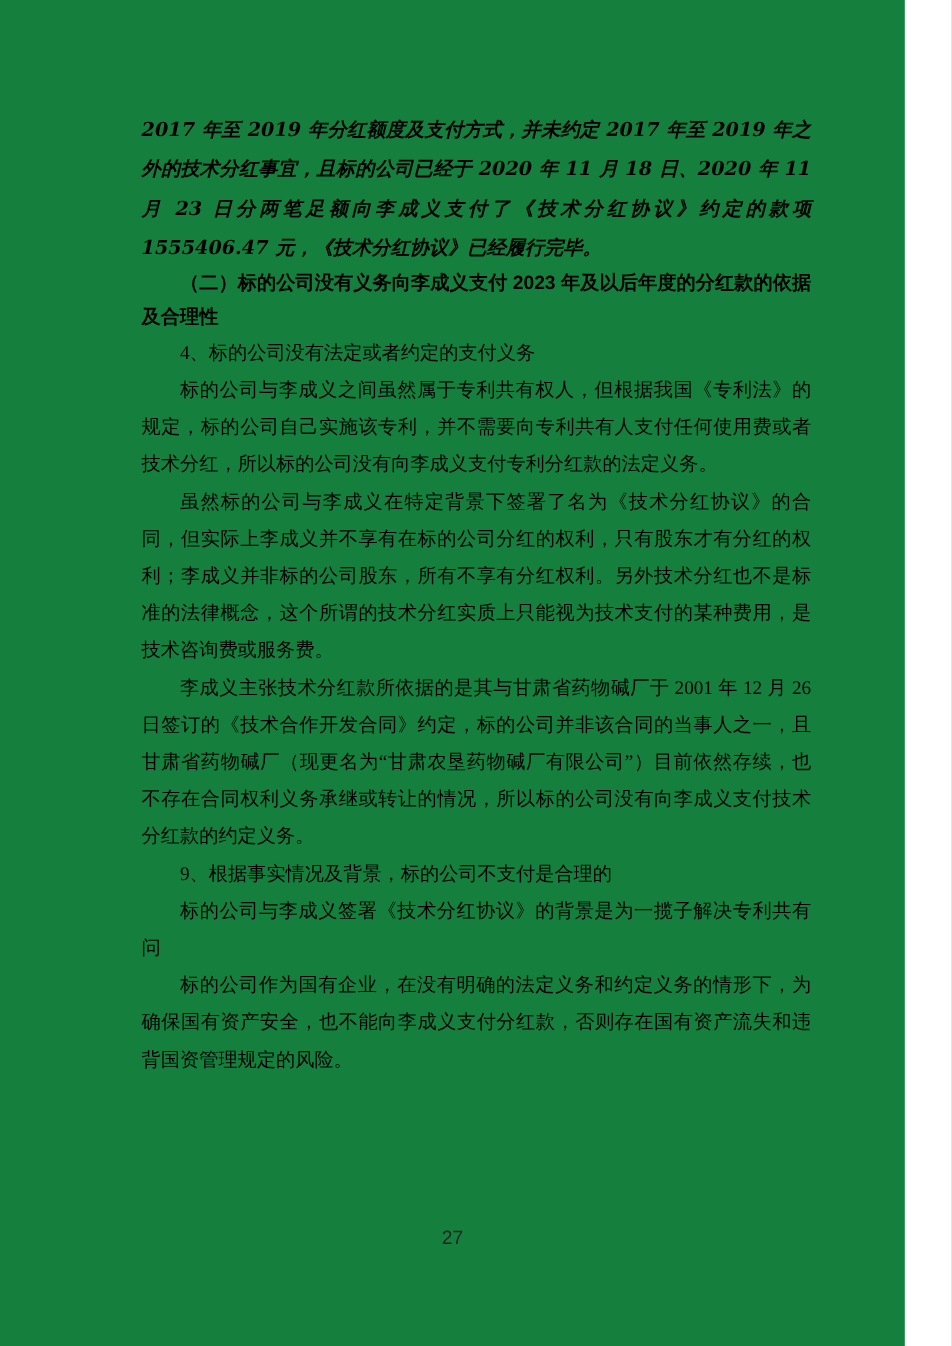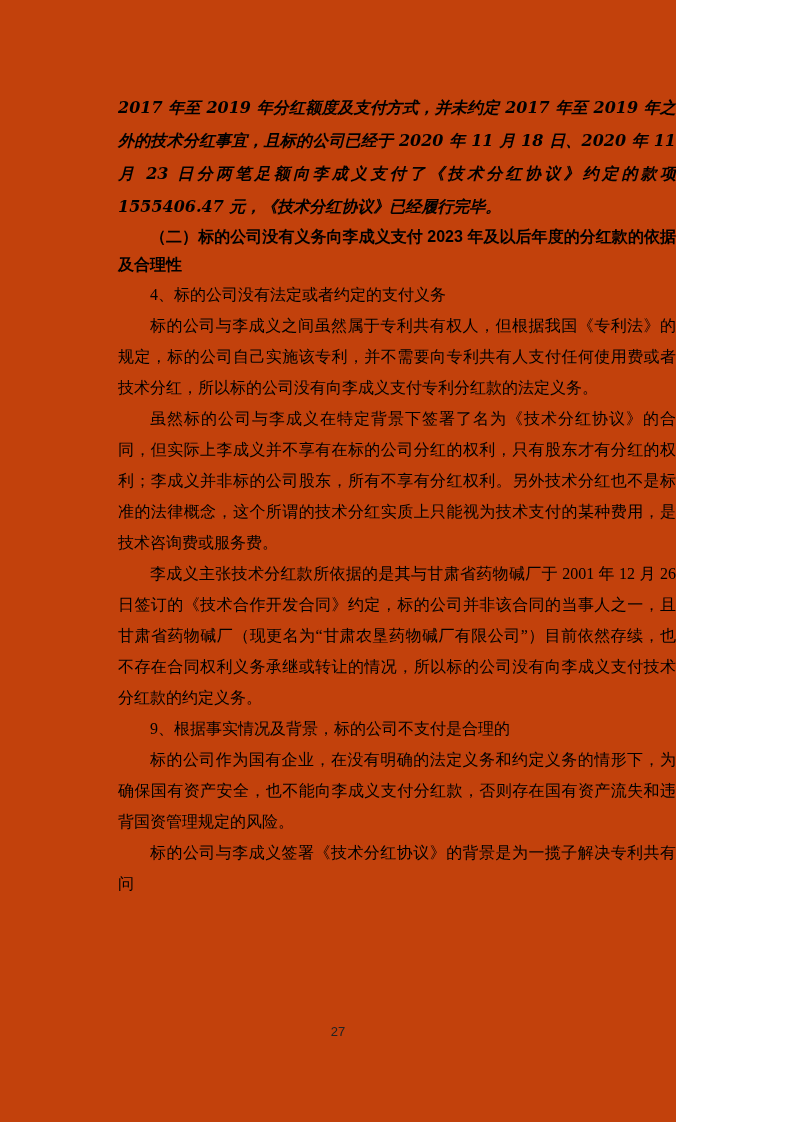--- a/index.html
+++ b/index.html
@@ -2,23 +2,23 @@
 <html><head>
 <meta charset="utf-8">
 <style>
   html, body {
     margin: 0;
     padding: 0;
     background: #ffffff;
   }
   .page {
     position: relative;
-    width: 676px;
+    width: 754px;
     height: 1122px;
-    background: #c2410c;
+    background: #15803d;
     color: #000000;
     font-family: "Liberation Serif", "DejaVu Serif", serif;
     overflow: hidden;
   }
   .content {
     position: absolute;
     left: 118px;
     top: 91px;
     width: 558px;
   }
@@ -53,21 +53,21 @@
   .mt-2  { margin-top: 2px; }
   .mt-12 { margin-top: 12px; }
 
   .page-number {
     position: absolute;
     top: 1024px;
     left: 0;
     width: 100%;
     text-align: center;
     font-family: "Liberation Sans", "DejaVu Sans", sans-serif;
-    font-size: 13px;
+    font-size: 16px;
     color: #222222;
   }
 </style>
 </head>
 <body>
 
 <div class="page">
   <div class="content">
 
     <p class="quote">2017 年至 2019 年分红额度及支付方式，并未约定 2017 年至 2019 年之外的技术分红事宜，且标的公司已经于 2020 年 11 月 18 日、2020 年 11 月 23 日分两笔足额向李成义支付了《技术分红协议》约定的款项 1555406.47 元，《技术分红协议》已经履行完毕。</p>
@@ -78,20 +78,20 @@
     <p class="body-para indent mt-10">4、标的公司没有法定或者约定的支付义务</p>
 
     <p class="body-para indent mt-2">标的公司与李成义之间虽然属于专利共有权人，但根据我国《专利法》的规定，标的公司自己实施该专利，并不需要向专利共有人支付任何使用费或者技术分红，所以标的公司没有向李成义支付专利分红款的法定义务。</p>
 
     <p class="body-para indent mt-2">虽然标的公司与李成义在特定背景下签署了名为《技术分红协议》的合同，但实际上李成义并不享有在标的公司分红的权利，只有股东才有分红的权利；李成义并非标的公司股东，所有不享有分红权利。另外技术分红也不是标准的法律概念，这个所谓的技术分红实质上只能视为技术支付的某种费用，是技术咨询费或服务费。</p>
 
     <p class="body-para indent mt-12">李成义主张技术分红款所依据的是其与甘肃省药物碱厂于 2001 年 12 月 26 日签订的《技术合作开发合同》约定，标的公司并非该合同的当事人之一，且甘肃省药物碱厂（现更名为“甘肃农垦药物碱厂有限公司”）目前依然存续，也不存在合同权利义务承继或转让的情况，所以标的公司没有向李成义支付技术分红款的约定义务。</p>
 
     <p class="body-para indent mt-10">9、根据事实情况及背景，标的公司不支付是合理的</p>
 
+    <p class="body-para indent mt-10">标的公司与李成义签署《技术分红协议》的背景是为一揽子解决专利共有问</p>
+
     <p class="body-para indent mt-10">标的公司作为国有企业，在没有明确的法定义务和约定义务的情形下，为确保国有资产安全，也不能向李成义支付分红款，否则存在国有资产流失和违背国资管理规定的风险。</p>
-
-    <p class="body-para indent mt-10">标的公司与李成义签署《技术分红协议》的背景是为一揽子解决专利共有问</p>
 
   </div>
 
   <div class="page-number">27</div>
 </div>
 
 </body></html>

